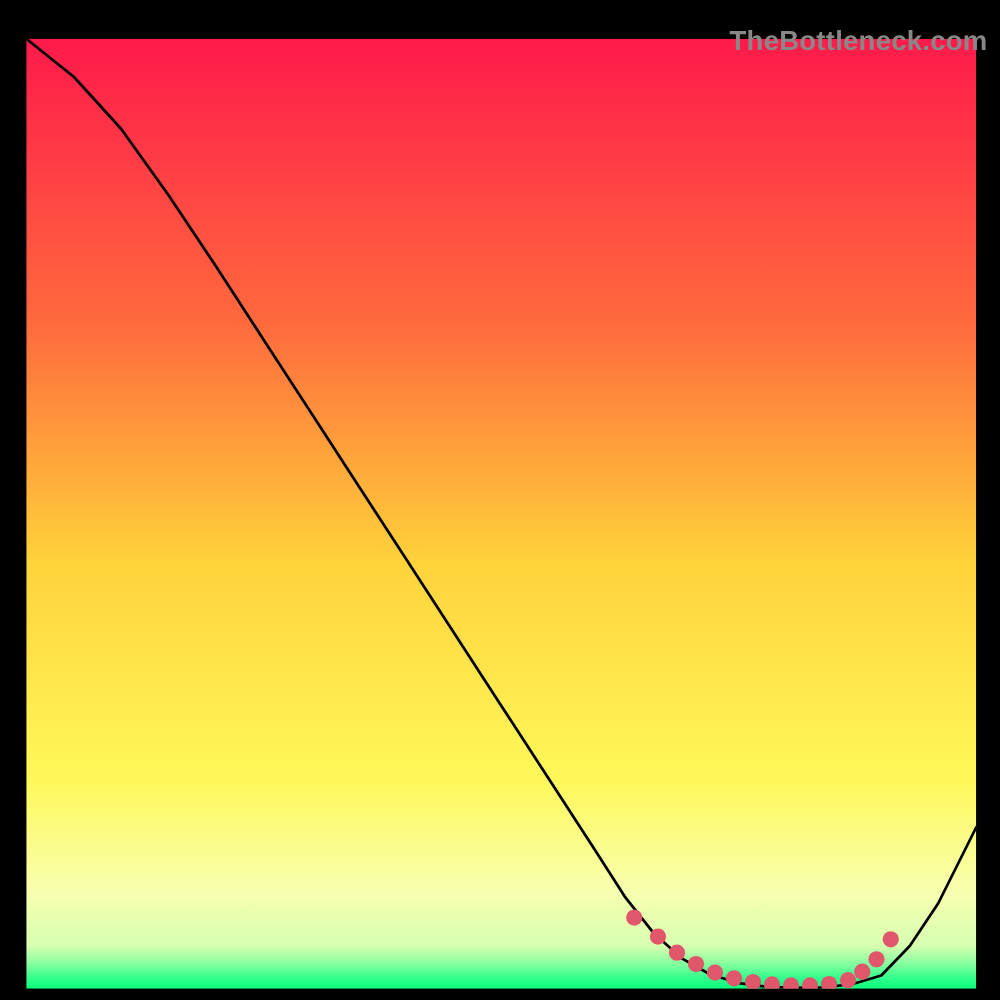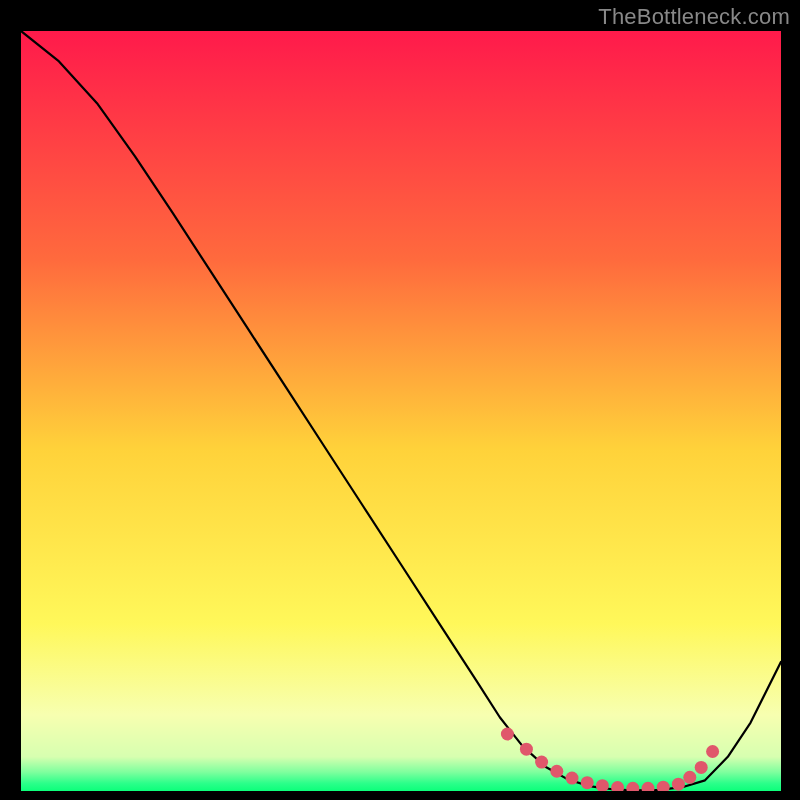--- a/index.html
+++ b/index.html
@@ -12,25 +12,25 @@
     font-family: Arial, Helvetica, sans-serif;
   }
   .stage {
     position: relative;
     width: 800px;
     height: 800px;
     background: #000;
   }
   .watermark {
     position: absolute;
-    top: 4px;
+    top: 20px;
     right: 10px;
     color: #888;
     font-size: 22px;
-    font-weight: 400;
+    font-weight: 700;
     letter-spacing: 0.2px;
     z-index: 5;
     user-select: none;
   }
   .plot {
     position: absolute;
     left: 20px;
     top: 30px;
     width: 760px;
     height: 760px;

